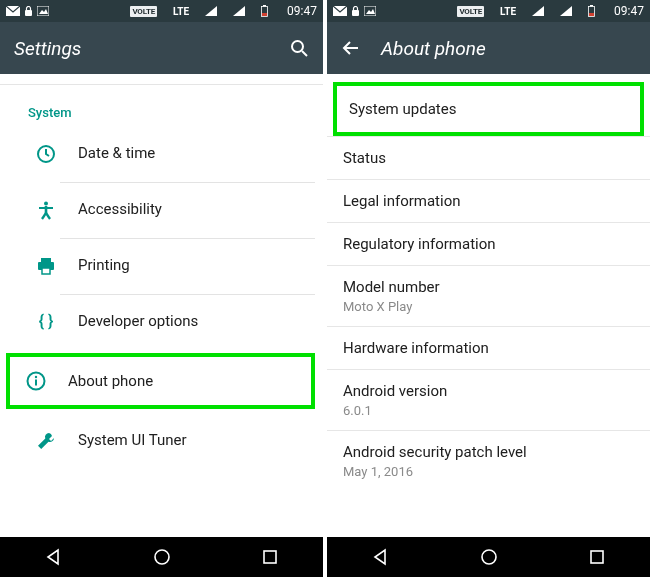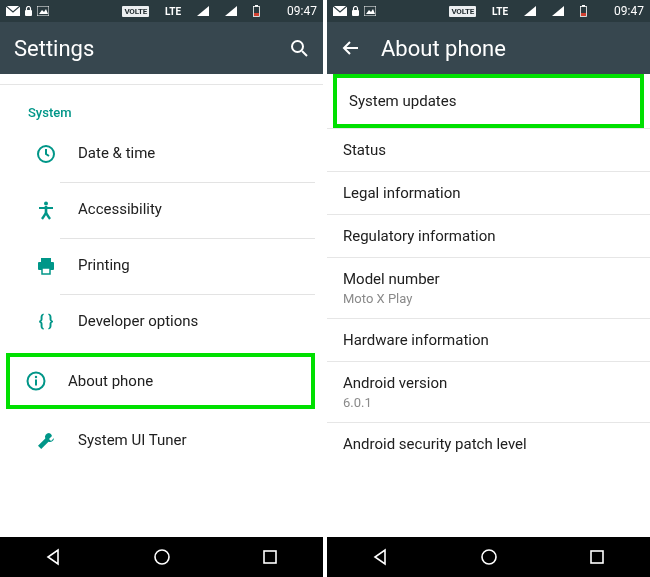--- a/index.html
+++ b/index.html
@@ -35,34 +35,35 @@
   .status-left, .status-right { display: flex; align-items: center; gap: 4px; }
   .status-right { gap: 16px; }
   .stat-ic { display: inline-flex; align-items: center; justify-content: center; }
   .volte-box {
     background: #eceff1; color: #1f2a2e;
     font-size: 8px; font-weight: 700;
     padding: 1px 2px; border-radius: 1px;
     letter-spacing: -0.2px;
   }
   .lte-text { font-size: 10px; font-weight: 700; }
-  .clock { font-size: 12px; margin-left: 11px; }
+  .clock { font-size: 12px; margin-left: 3px; }
   
   .app-bar {
     height: 52px;
     background: #37474f;
     color: #fff;
     display: flex;
     align-items: center;
     padding: 0 14px;
   }
   .app-bar .title {
-    font-size: 22px;
+    font-size: 19px;
     font-weight: 400;
     flex: 1;
+    font-style: italic;
   }
   .app-bar .back { margin-right: 20px; display: inline-flex; }
   .app-bar .search-ic { display: inline-flex; }
   
   .content { flex: 1; overflow: hidden; background: #fff; }
   .section-header {
     color: #009688;
     font-size: 13px;
     font-weight: 500;
     padding: 20px 16px 6px 28px;
@@ -107,21 +108,21 @@
     color: #202020;
   }
   .r-row .secondary {
     font-size: 13px;
     color: #8a8a8a;
     margin-top: 3px;
   }
   .r-highlight {
     border: 4px solid #00e000;
     padding: 14px 4px 14px 12px;
-    margin: 0 6px 0 6px;
+    margin: 8px 6px 0 6px;
   }
   .r-highlight .primary {
     font-size: 15px; color:#202020;
   }
   
   .nav-bar {
     height: 40px;
     background: #000;
     display: flex;
     justify-content: space-around;
@@ -352,20 +353,21 @@
     </div>
     <div class="r-row">
       <div class="primary">Hardware information</div>
     </div>
     <div class="r-row">
       <div class="primary">Android version</div>
       <div class="secondary">6.0.1</div>
     </div>
     <div class="r-row">
       <div class="primary">Android security patch level</div>
+      <div class="secondary">May 1, 2016</div>
     </div>
   </div>
 
   <div class="nav-bar">
     <span class="nbtn">
       <svg width="20" height="20" viewBox="0 0 20 20">
           <polygon points="14,3 14,17 4,10" fill="none" stroke="#fff" stroke-width="1.6"></polygon>
         </svg>
     </span>
     <span class="nbtn">

